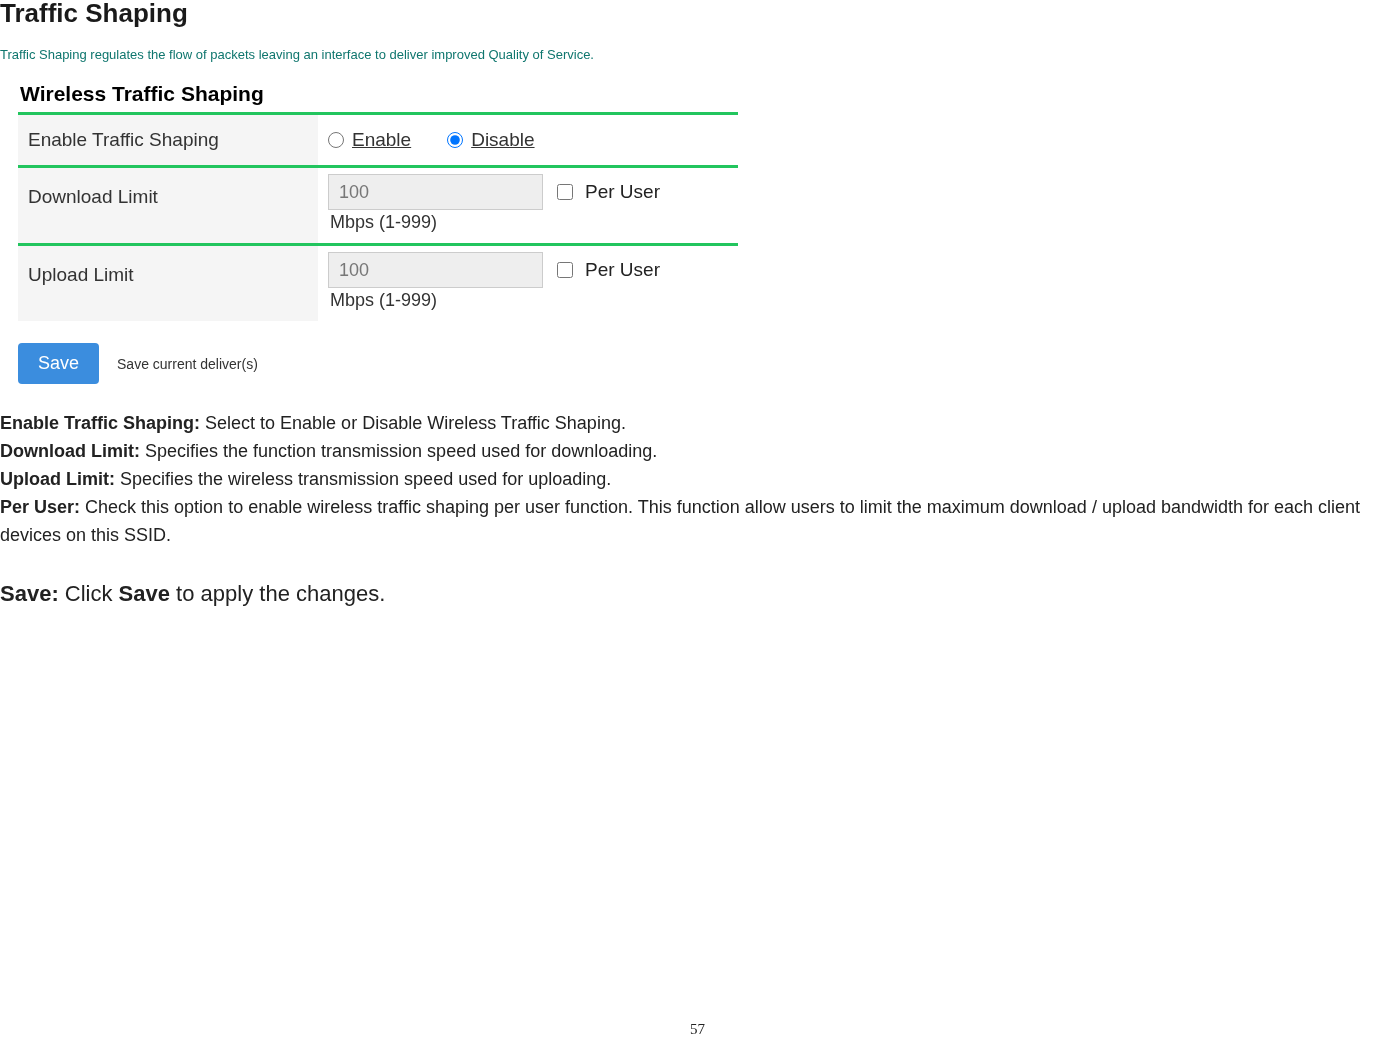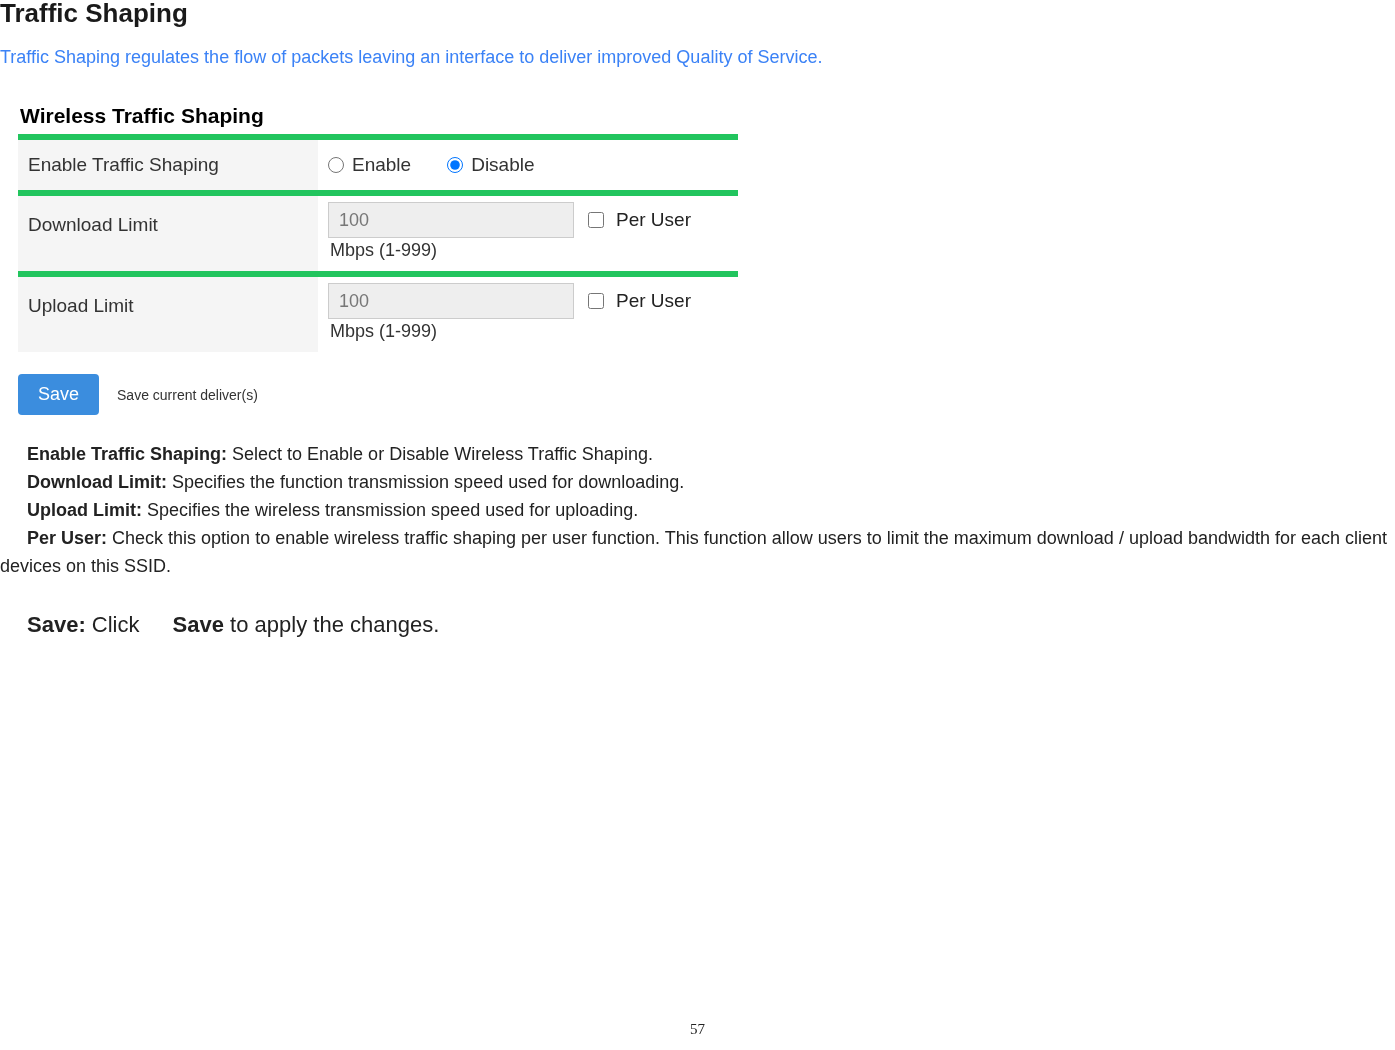--- a/index.html
+++ b/index.html
@@ -19,40 +19,40 @@
     .page-title {
       font-size: 26px;
       font-weight: 900;
       font-stretch: condensed;
       letter-spacing: 0px;
       color: #1a1a1a;
       padding: 0 0 18px 0;
       margin-top: -2px;
     }
     .intro-text {
-      font-size: 18px;
-      color: #3b82f6;
-      margin-bottom: 32px;
+      font-size: 13px;
+      color: #0f766e;
+      margin-bottom: 16px;
       letter-spacing: 0px;
     }
     .settings-panel {
       width: 720px;
       margin-left: 18px;
       font-family: Arial, Helvetica, sans-serif;
     }
     .panel-heading {
       font-size: 21px;
       font-weight: bold;
       color: #000;
       padding: 4px 0 6px 2px;
     }
     .panel-row {
       display: flex;
       align-items: flex-start;
-      border-top: 6px solid #22c55e;
+      border-top: 3px solid #22c55e;
       padding: 0;
       min-height: 48px;
     }
     .panel-row:last-of-type {
       border-bottom: 1px solid #ccc;
     }
     .row-label-cell {
       flex: 0 0 300px;
       background: #f5f5f5;
       padding: 14px 10px;
@@ -75,32 +75,33 @@
       gap: 12px;
       padding-top: 8px;
     }
     .radio-row label {
       font-size: 19px;
       color: #333;
       margin-right: 24px;
       display: flex;
       align-items: center;
       gap: 8px;
+      text-decoration: underline;
     }
     input[type="radio"] {
       width: 16px;
       height: 16px;
     }
     .limit-row-top {
       display: flex;
       align-items: center;
       gap: 14px;
     }
     .limit-input {
-      width: 246px;
+      width: 215px;
       height: 36px;
       background: #eeeeee;
       border: 1px solid #ccc;
       color: #777;
       font-size: 18px;
       padding: 4px 10px;
     }
     .peruser-wrap {
       display: flex;
       align-items: center;
@@ -138,21 +139,20 @@
     .definitions {
       margin-top: 26px;
       font-size: 18px;
       line-height: 1.55;
     }
     .definitions .line {
       margin: 0;
     }
     .definitions .bold {
       font-weight: 900;
-      padding-left: 27px;
     }
     .save-para {
       margin-top: 28px;
       font-size: 22px;
     }
     .page-number {
       position: absolute;
       bottom: 12px;
       left: 50%;
       transform: translateX(-50%);

